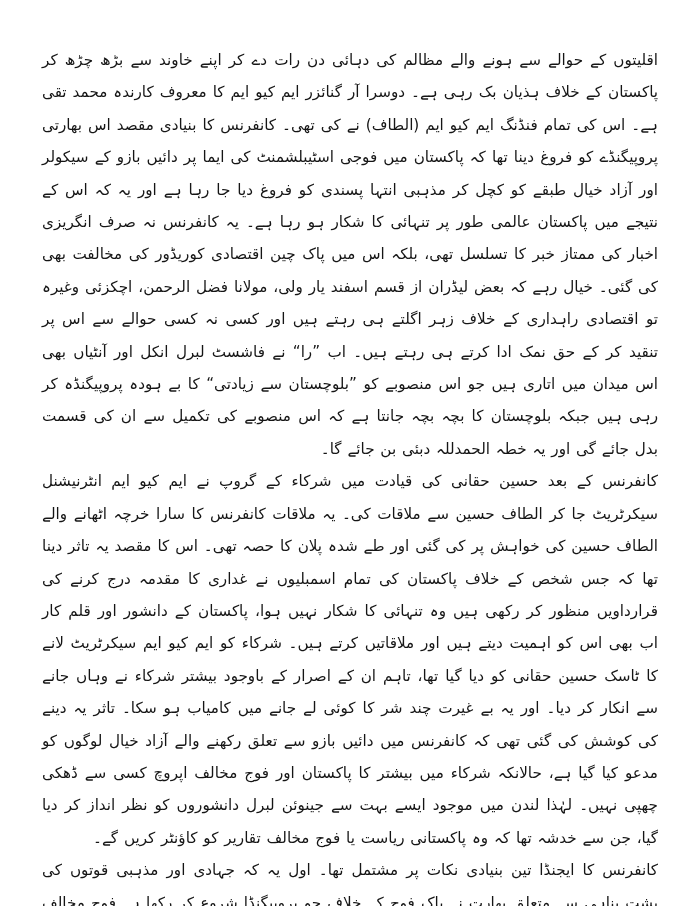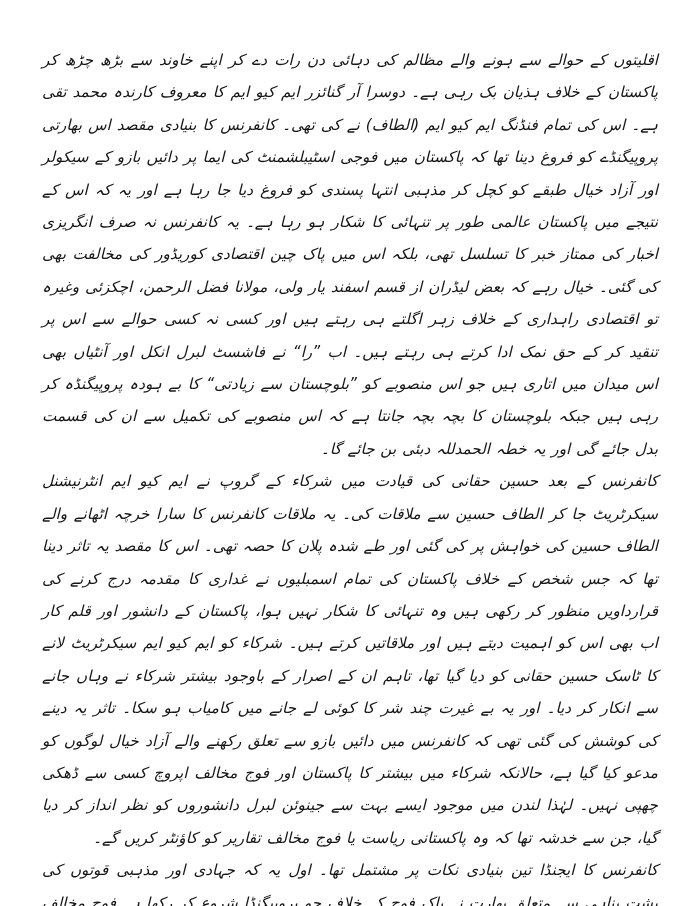--- a/index.html
+++ b/index.html
@@ -16,21 +16,20 @@
     font-family: "DejaVu Sans", sans-serif;
   }
 
   .page {
     position: relative;
     width: 700px;
     height: 906px;
     background: #ffffff;
     box-sizing: border-box;
     padding: 44px 42px 30px 42px;
-    font-style: italic;
   }
 
   .article-body {
     direction: rtl;
     text-align: justify;
     text-align-last: right;
     unicode-bidi: isolate;
   }
 
   .para {

